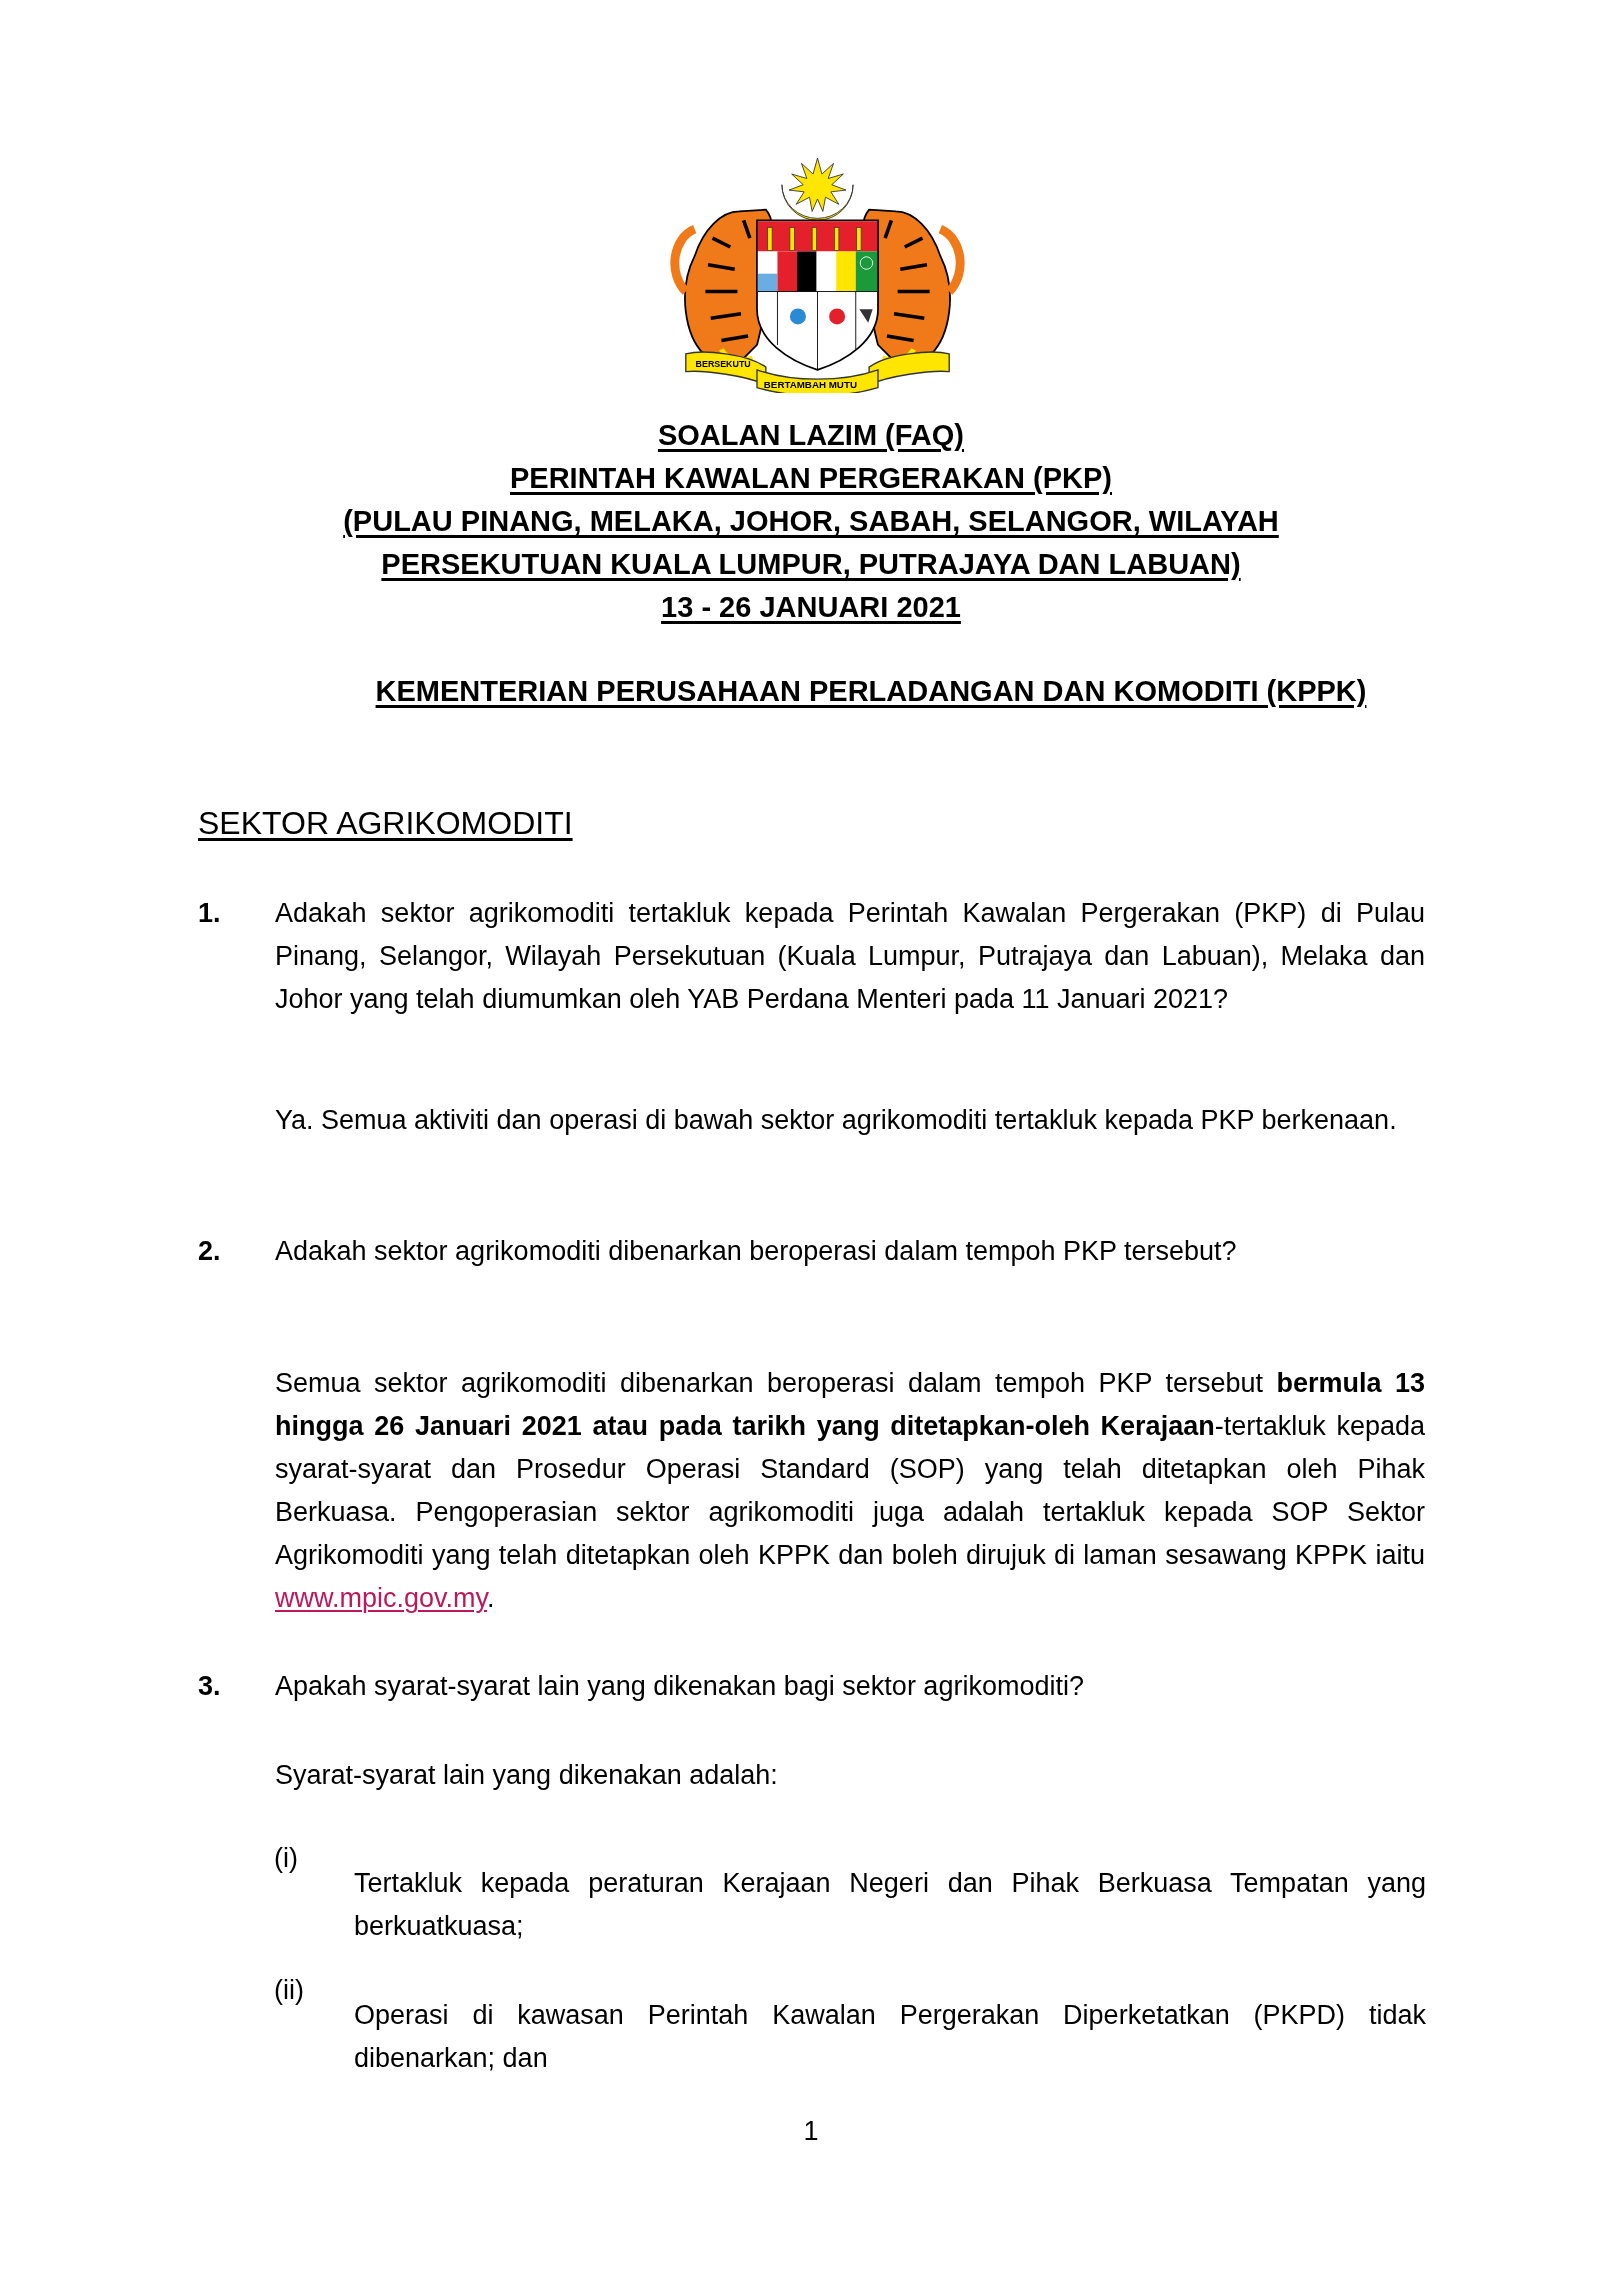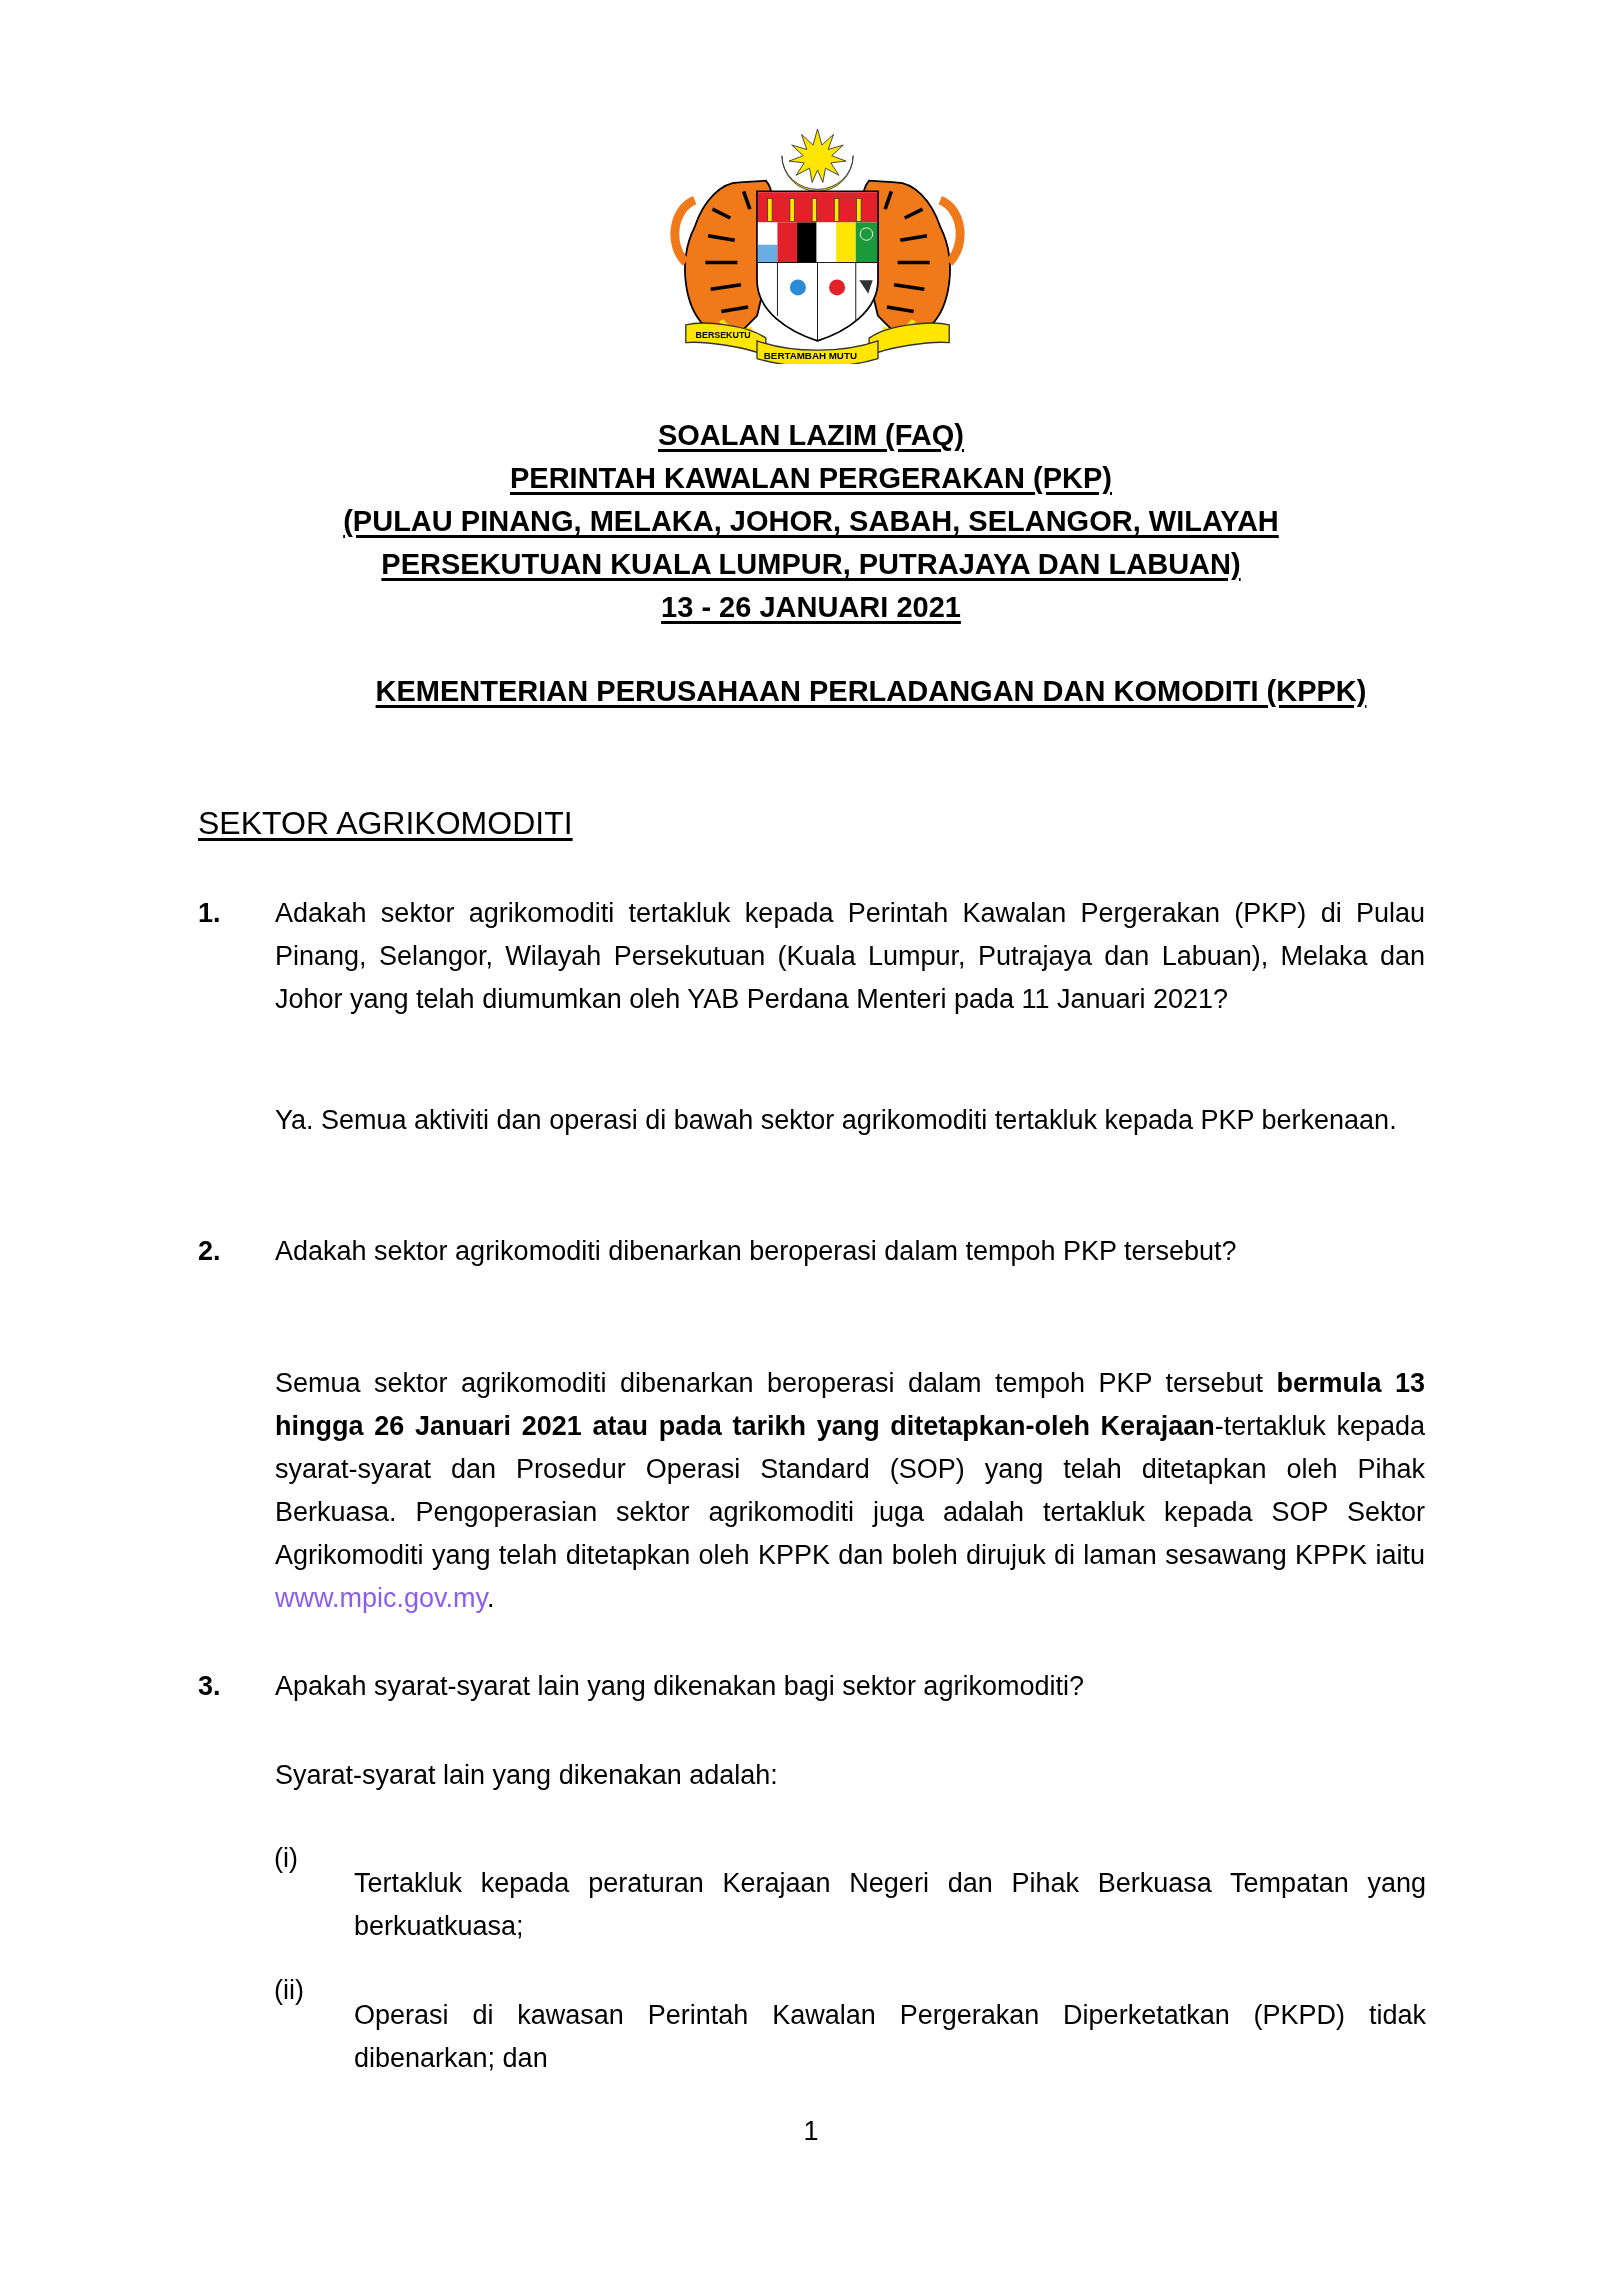--- a/index.html
+++ b/index.html
@@ -10,25 +10,25 @@
   .title-line { display:block; }
   .title-line span { text-decoration:underline; text-decoration-thickness:2.7px; text-underline-offset:3.6px; }
   .ministry { position:absolute; left:16px; width:1622px; text-align:center; font-weight:bold; font-size:29px; line-height:43px;padding-left:44px; }
   .ministry span { text-decoration:underline; text-decoration-thickness:2.7px; text-underline-offset:3.6px; }
   .section { position:absolute; left:198px; font-size:32px; line-height:43px; }
   .section span { text-decoration:underline; text-decoration-thickness:2.7px; text-underline-offset:3.6px; }
   .num { position:absolute; left:198px; font-size:27px; line-height:43px; font-weight:bold; }
   .para { position:absolute; left:275px; width:1150px; font-size:27px; line-height:43px; text-align:justify; text-align-last:left; }
   .para.bold { font-weight:normal; }
   .para b { font-weight:bold; }
-  .para a { color:#8b5cf6; text-decoration-thickness:1.8px; text-underline-offset:2.7px; }
+  .para a { color:#be185d; text-decoration:underline; text-decoration-thickness:1.8px; text-underline-offset:2.7px; }
   .roman { position:absolute; left:274px; font-size:27px; line-height:43px; }
   .item { position:absolute; left:354px; width:1072px; font-size:27px; line-height:43px; text-align:justify; text-align-last:left;margin-top:25px; }
   .pagenum { position:absolute; left:0; width:1622px; text-align:center; font-size:27px; line-height:43px; }
-  .crest { position:absolute; left:668px; top:129px; width:299px; height:235px; }
+  .crest { position:absolute; left:668px; top:158px; width:299px; height:235px; }
 </style>
 </head>
 <body>
 
 <div class="crest">
   <svg width="299" height="235" viewBox="0 0 336 264">
 
     <path d="M128,30 A40,40 0 1,0 208,30 A36,34 0 1,1 128,30 Z" fill="#ffe600" stroke="#333" stroke-width="1"></path>
 
     <polygon points="168,0 173,18 186,6 180,23 197,18 184,30 200,36 183,38 192,52 177,44 174,60 168,46 162,60 159,44 144,52 153,38 136,36 152,30 139,18 156,23 150,6 163,18" fill="#ffe600" stroke="#333" stroke-width="1"></polygon>

